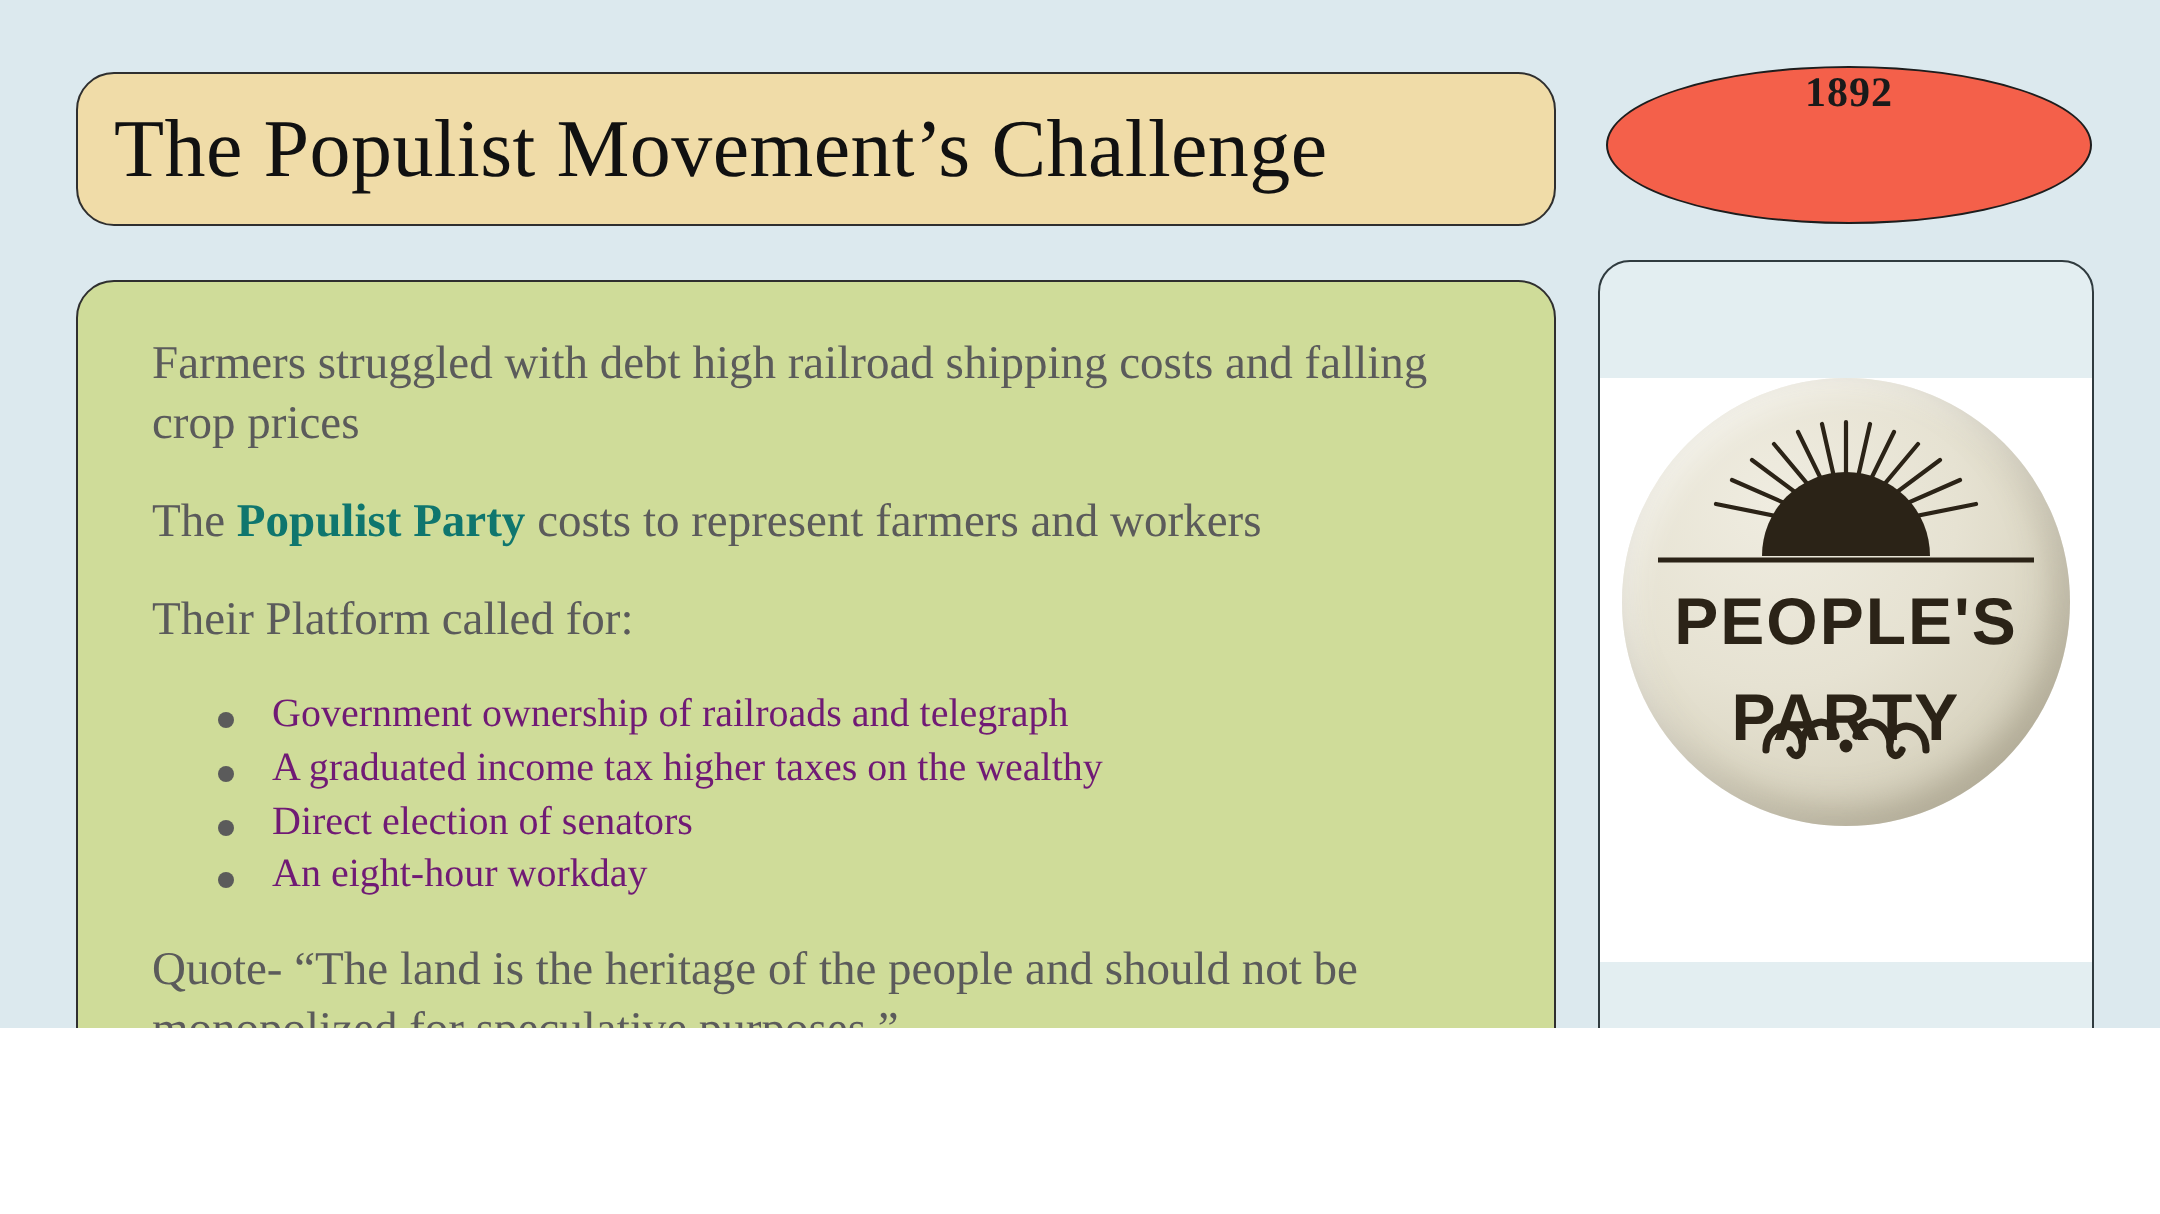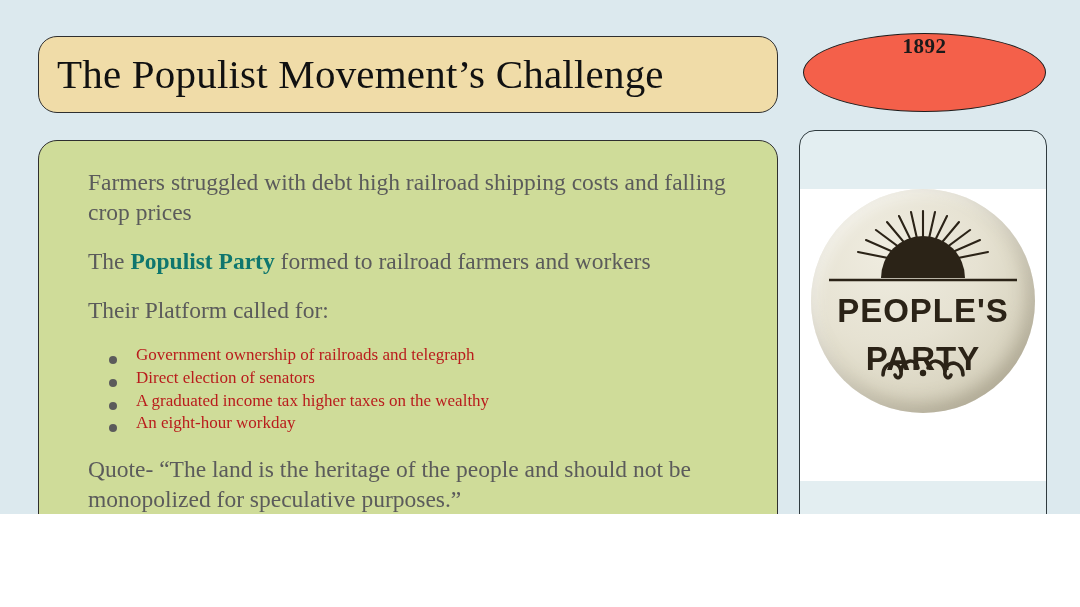--- a/index.html
+++ b/index.html
@@ -77,38 +77,38 @@
     background: #cfdc99;
     border: 1.6px solid #2f2f2f;
     border-radius: 19px;
     padding: 26px 30px 0 37px;
   }
   .para {
     font-family: "Liberation Serif", serif;
     font-size: 23.5px;
     line-height: 1.28;
     color: #5b5b5b;
-    margin: 0 0 19px 12px;
+    margin: 0 0 19px 0;
     max-width: 660px;
   }
   .para b {
     color: #0f766e;
     font-weight: bold;
   }
   #platform-list {
     list-style: none;
     margin: 0 0 19px 0;
     padding: 0 0 0 18px;
   }
   #platform-list li {
     position: relative;
     font-family: "Liberation Serif", serif;
-    font-size: 17px;
+    font-size: 20px;
     line-height: 1.33;
-    color: #b91c1c;
+    color: #701a75;
     padding-left: 42px;
   }
   #platform-list li::before {
     content: "";
     position: absolute;
     left: 15px;
     top: 12px;
     width: 8px;
     height: 8px;
     border-radius: 50%;
@@ -181,29 +181,29 @@
 
   <div id="year-badge">
     <span id="year-text">1892</span>
   </div>
 
   <div id="body-box">
 
     <p class="para">Farmers struggled with debt high railroad shipping costs and falling crop prices</p>
 
     <p class="para">
-      <span>The </span><b>Populist Party</b><span>  formed to railroad farmers and workers</span>
+      <span>The </span><b>Populist Party</b><span>  costs to represent farmers and workers</span>
     </p>
 
     <p class="para">Their Platform called for:</p>
 
     <ul id="platform-list">
       <li>Government ownership of railroads and telegraph</li>
+      <li>A graduated income tax higher taxes on the wealthy</li>
       <li>Direct election of senators</li>
-      <li>A graduated income tax higher taxes on the wealthy</li>
       <li>An eight-hour workday</li>
     </ul>
 
     <p class="para">Quote- “The land is the heritage of the people and should not be monopolized for speculative purposes.”</p>
   </div>
 
   <div id="picture-panel">
     <div id="image-band">
 
       <div id="button-pin">

